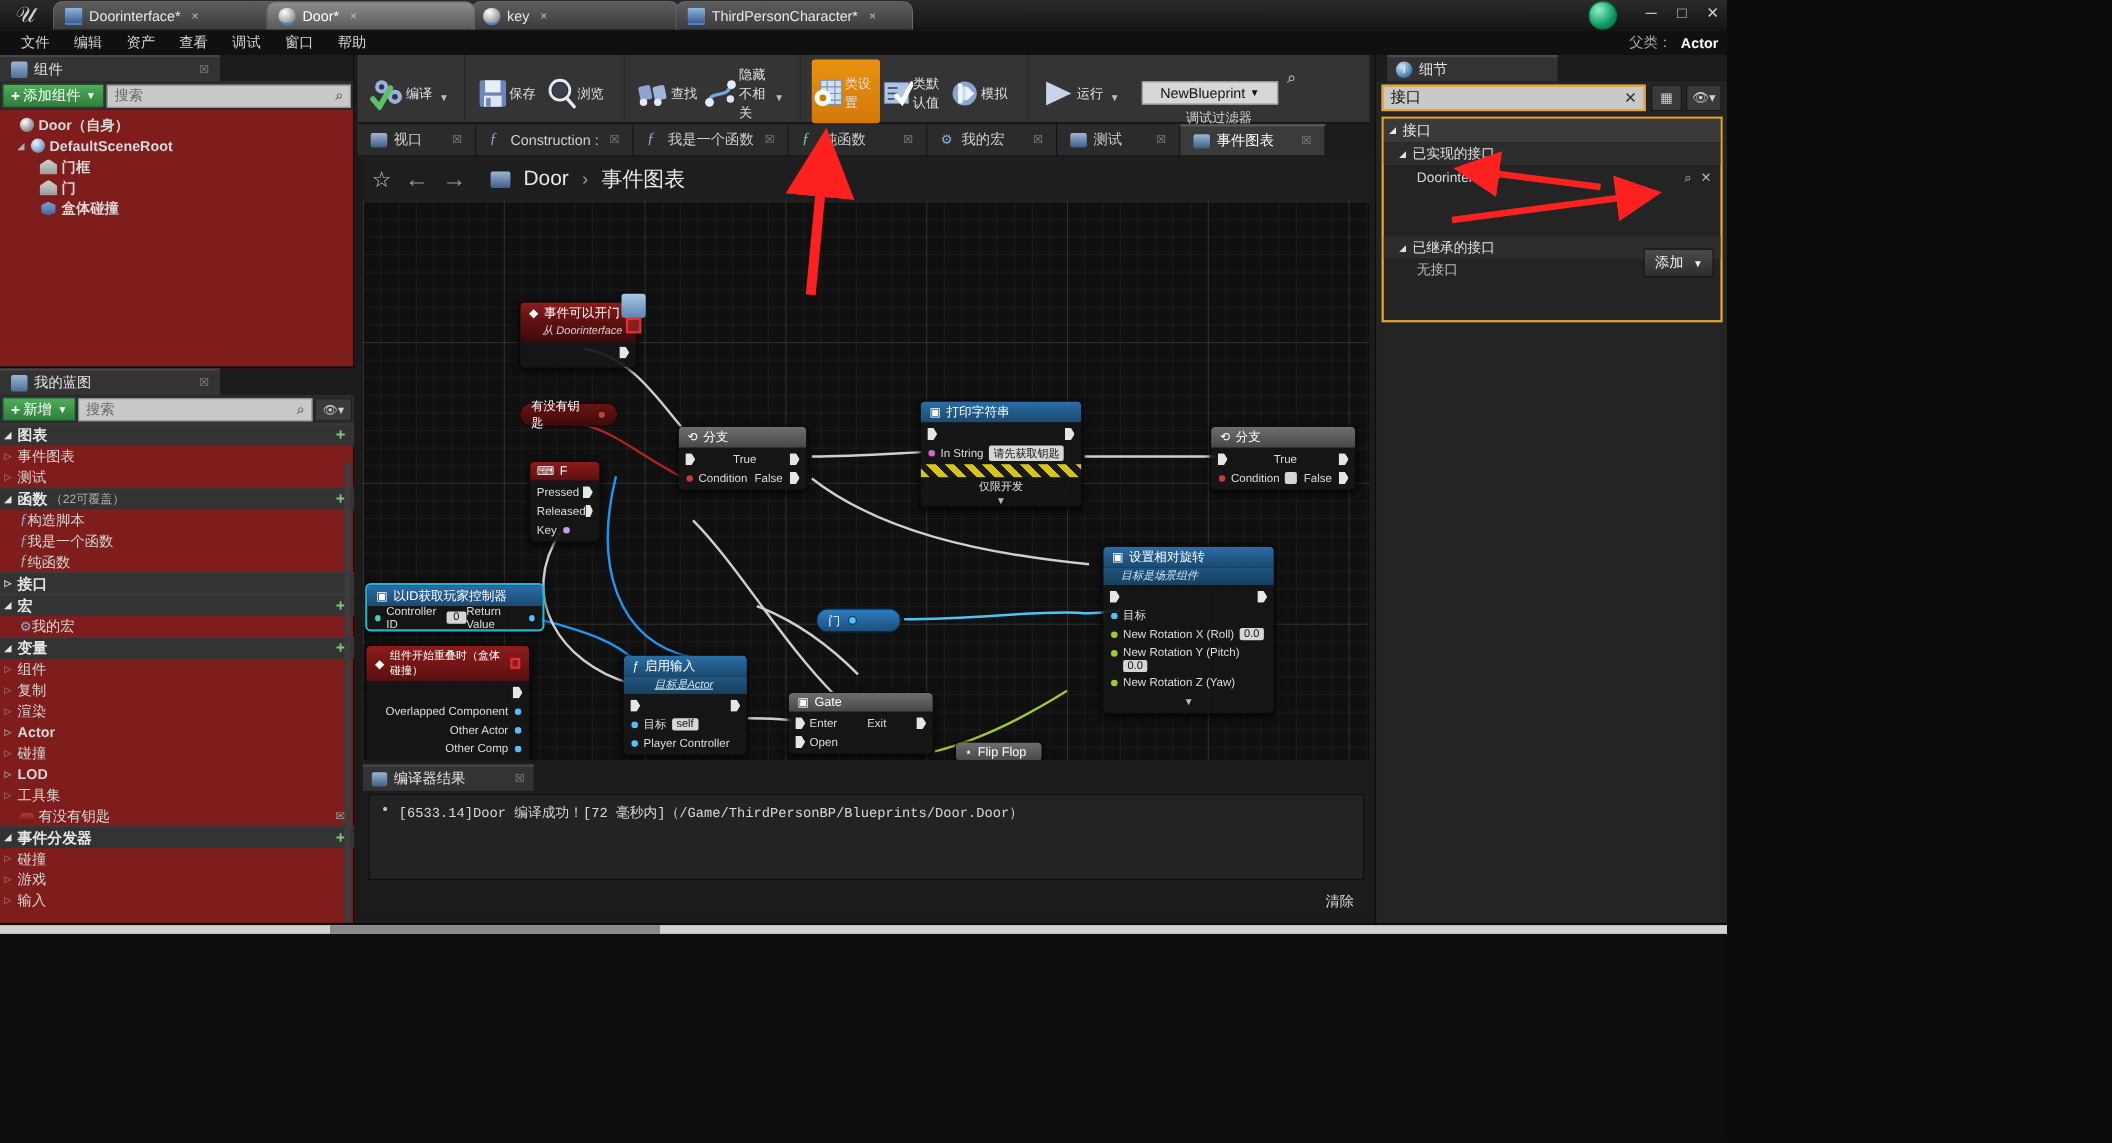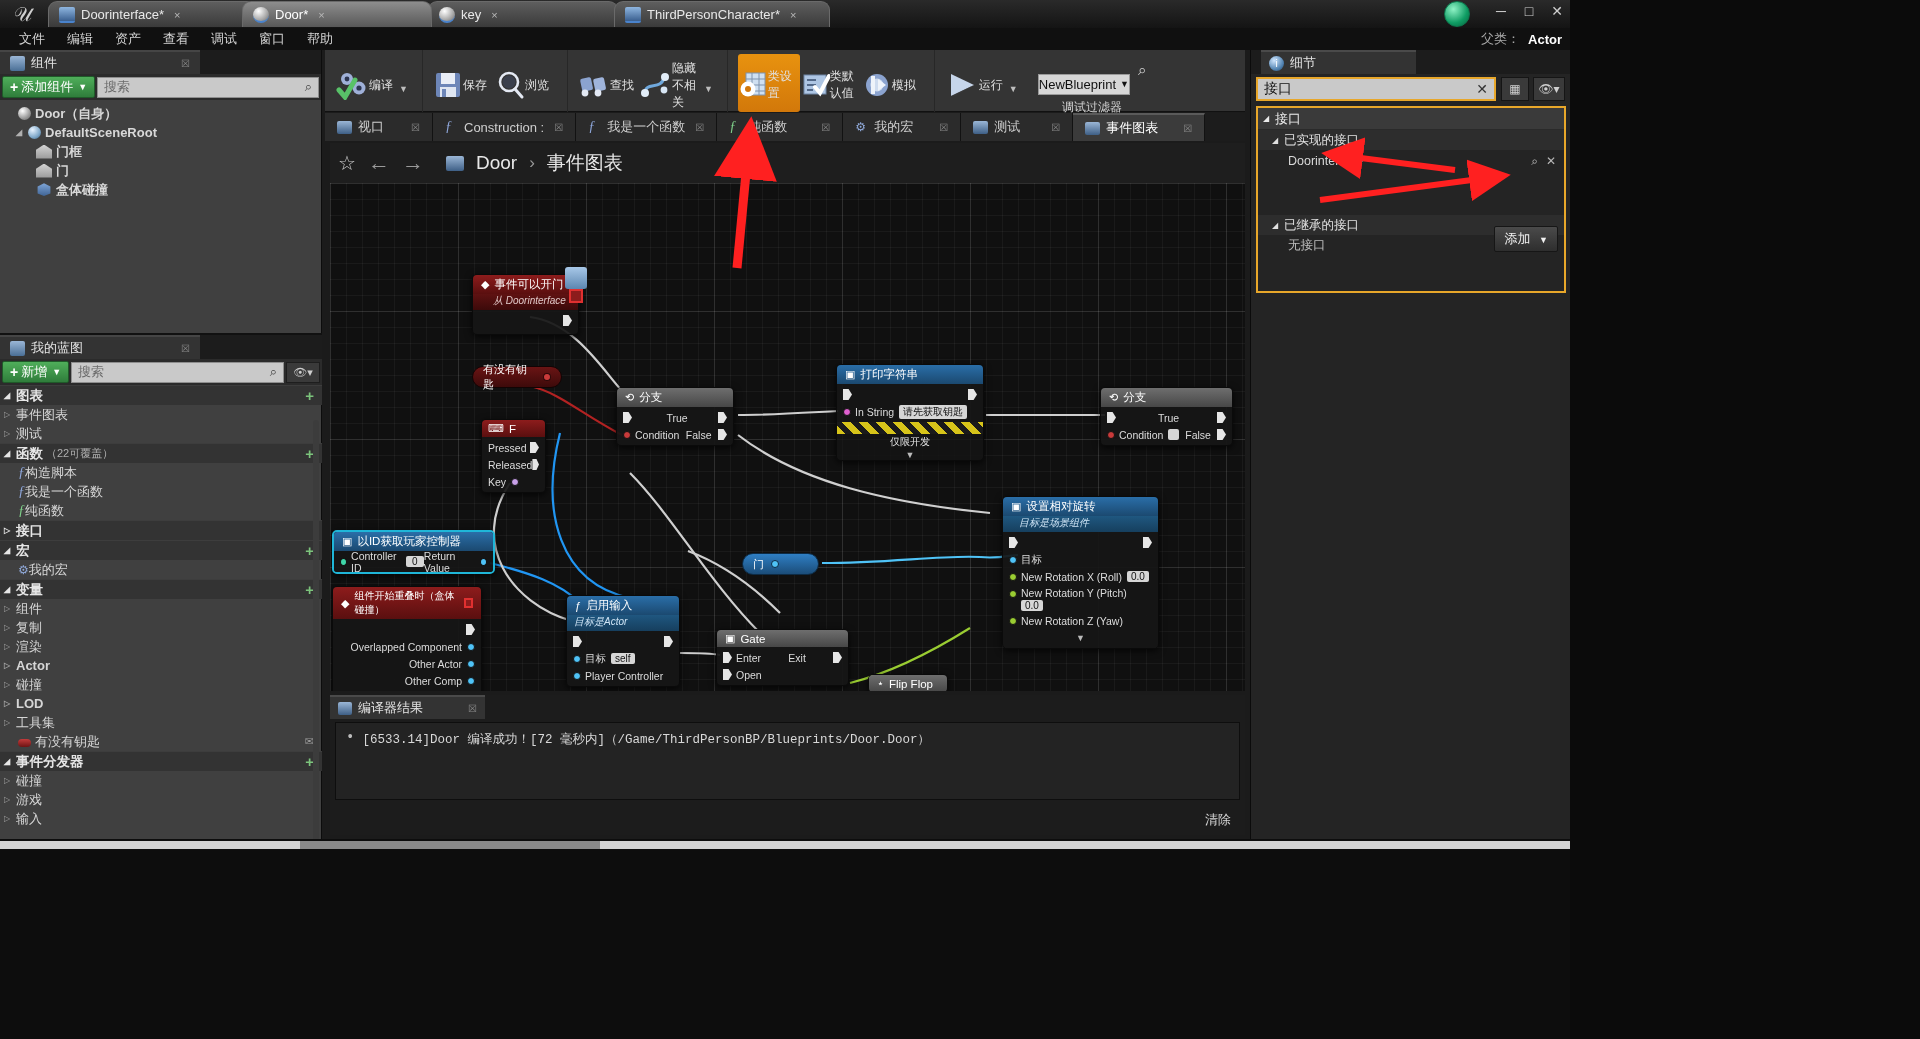--- a/index.html
+++ b/index.html
@@ -33,21 +33,21 @@
   .menubar { position:absolute; left:0; top:28px; width:1570px; height:22px;
     background:#101010; display:flex; align-items:center; padding-left:8px; }
   .menubar .mi { font-size:13px; color:#d2d2d2; padding:0 11px; cursor:default; }
   .menu-right { position:absolute; right:8px; top:28px; height:22px; display:flex;
     align-items:center; font-size:13px; gap:8px; }
   .menu-right .lbl { color:#a9a9a9; }
   .menu-right .val { color:#fff; font-weight:bold; }
 
   
   .leftpanel { position:absolute; left:0; top:50px; width:322px; height:789px;
-    background:#404040; border-right:1px solid #0c0c0c; }
+    background:#7f1d1d; border-right:1px solid #0c0c0c; }
   .ptab { height:24px; display:flex; align-items:center; padding:0 10px;
     background:#333; font-size:13px; color:#e4e4e4; width:200px;
     border-top:2px solid #454545; }
   .ptab .pic { width:15px;height:15px;margin-right:6px;border-radius:2px;
     background:linear-gradient(#9ab6d6,#4a6f96); }
   .ptab .px { margin-left:auto; font-size:10px; color:#8a8a8a; }
   .ptabrow { background:#1c1c1c; height:24px; }
   .toolrow { display:flex; align-items:center; height:26px; background:#2b2b2b;
     padding:2px 2px; gap:2px; }
   .greenbtn { background:linear-gradient(#4fae5a,#2f7d3b); color:#fff; font-size:13px;
@@ -96,21 +96,21 @@
     border-right:1px solid #272727; }
   .tbtn { width:62px; height:58px; display:flex; 
     align-items:center; justify-content:flex-start; padding-top:4px; }
   .tbtn.sel { background:linear-gradient(#e8920f,#d2780a); border-radius:3px; }
   .tbtn .ti { height:34px; display:flex; align-items:center; justify-content:center; }
   .tbtn .tl { font-size:12px; color:#e0e0e0; margin-top:1px; }
   .tcaret { font-size:9px; color:#bdbdbd; margin:0 4px 18px 2px; }
   .bpsel { display:flex; flex-direction:column; align-items:center; margin-left:6px; }
   .bpsel .row { display:flex; align-items:center; gap:8px; }
   .bpsel .combo { background:#d7d7d7; color:#111; font-size:13px; height:21px;
-    display:flex; align-items:center; padding:0 0; border:1px solid #9a9a9a;margin-top:28px; }
+    display:flex; align-items:center; padding:0 16px; border:1px solid #9a9a9a;margin-top:28px; }
   .bpsel .combo .c { margin-left:4px; font-size:9px; }
   .bpsel .lbl { font-size:12px; color:#d4d4d4; margin-top:4px; }
   .bpsel .mag { color:#cfcfcf; font-size:15px; }
 
   
   .gtabs { position:absolute; left:325px; top:113px; width:920px; height:28px;
     background:#1c1c1c; display:flex; align-items:stretch; }
   .gtab { display:flex; align-items:center; padding:0 12px; font-size:13px;
     color:#cfcfcf; background:#2b2b2b; border-right:1px solid #121212; min-width:108px; }
   .gtab.active { background:#3b3b3b; color:#fff; border-top:2px solid #5a5a5a; }
@@ -832,21 +832,21 @@
 
         </div>
       </div>
     </div>
 
     <div class="node" style="left:236px; top:412px; width:114px;">
       <div class="nhead n-blue">
         <span class="nd">ƒ</span>
         <span>启用输入</span>
       </div>
-      <div class="nsub" style="background:linear-gradient(#1f5780,#163f5e);color:#cfe4f5;padding-left:7px;">目标是Actor</div>
+      <div class="nsub" style="background:linear-gradient(#1f5780,#163f5e);color:#cfe4f5;padding-left:28px;text-decoration:underline;">目标是Actor</div>
       <div class="nbody">
         <div class="pin">
           <span class="exec"></span>
           <span class="execR"></span>
         </div>
         <div class="pin">
           <span class="dot" style="background:#4fc3f7;"></span>
           <span>目标</span>
           <span class="vfield">self</span>
         </div>

